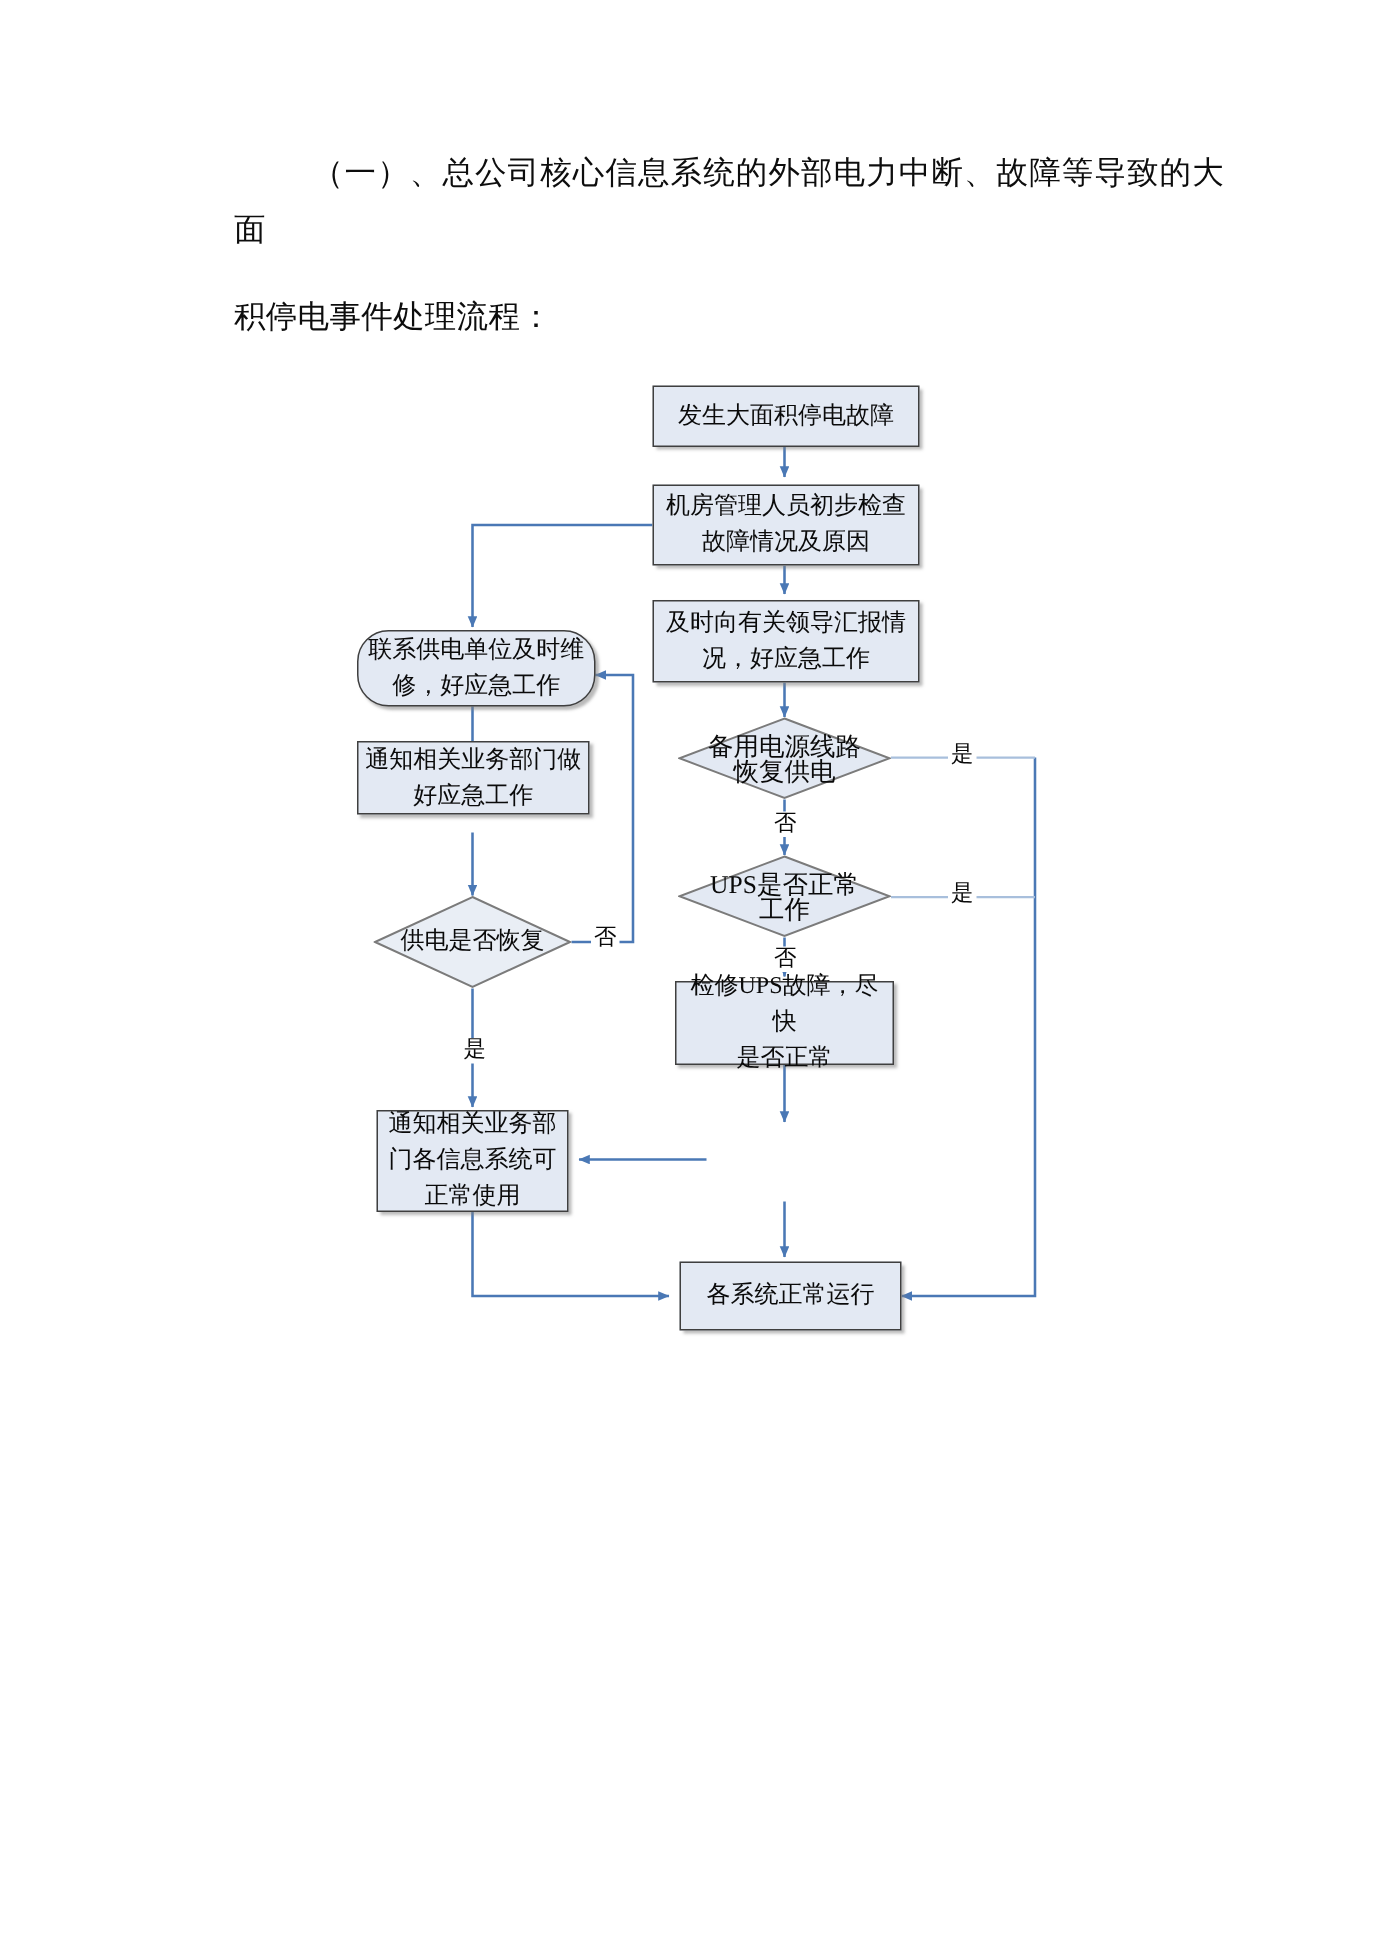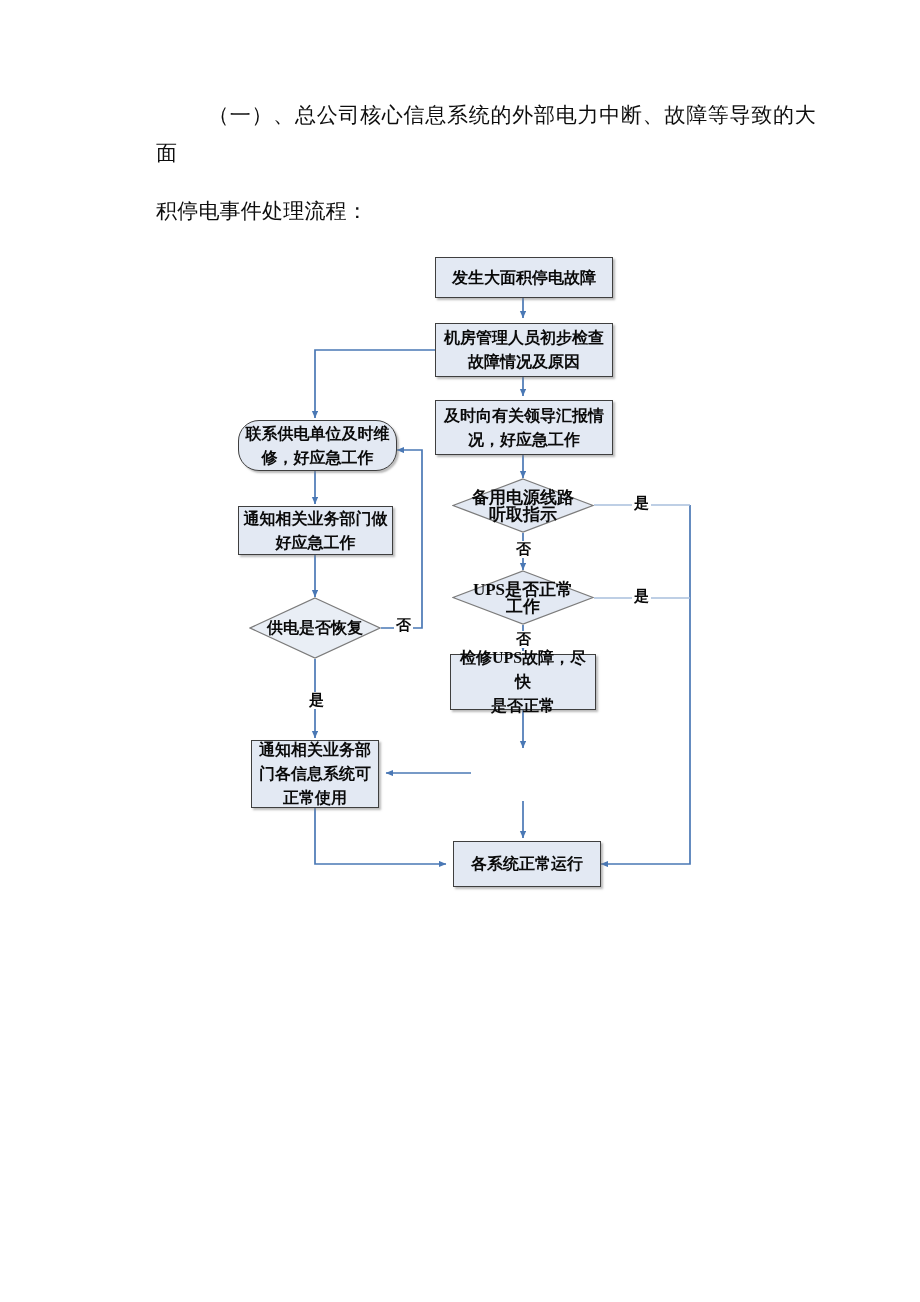--- a/index.html
+++ b/index.html
@@ -34,21 +34,20 @@
   .para-indent { text-indent: 52px; }
   .para-2 { margin-top: 20px; }
 
   
   #flowchart {
     position: absolute;
     left: 0;
     top: 0;
     width: 800px;
     height: 1302px;
-    font-weight: bold;
   }
   #flow-svg {
     position: absolute;
     left: 0;
     top: 0;
     width: 920px;
     height: 1302px;
   }
 
   .node {
@@ -182,21 +181,21 @@
     </span>
   </div>
 
   <div class="node box" style="left:238px; top:420px; width:159px; height:51px;border-radius:21px;">
     <span>
       <span>联系供电单位及时维</span><br>
       <span>修，好应急工作</span>
     </span>
   </div>
 
-  <div class="node box" style="left:238px; top:506px; width:155px; height:49px;">
+  <div class="node box" style="left:238px; top:494px; width:155px; height:49px;">
     <span>
       <span>通知相关业务部门做</span><br>
       <span>好应急工作</span>
     </span>
   </div>
 
   <div class="node box" style="left:450px; top:654px; width:146px; height:56px;">
     <span>
       <span>检修UPS故障，尽快</span><br>
       <span>是否正常</span>
@@ -216,21 +215,21 @@
     <span>各系统正常运行</span>
   </div>
 
   <div class="diamond-wrap" style="left:452px; top:478px; width:142px; height:55px;">
     <svg class="diamond-shape" viewBox="0 0 142 55" preserveAspectRatio="none">
       <polygon points="71,1 141,27.5 71,54 1,27.5" fill="#e3e9f3" stroke="#7b7b7b" stroke-width="1.3"></polygon>
     </svg>
     <div class="diamond-label">
       <span>
         <span>备用电源线路</span><br>
-        <span>听取指示</span>
+        <span>恢复供电</span>
       </span>
     </div>
   </div>
 
   <div class="diamond-wrap" style="left:452px; top:570px; width:142px; height:55px;">
     <svg class="diamond-shape" viewBox="0 0 142 55" preserveAspectRatio="none">
       <polygon points="71,1 141,27.5 71,54 1,27.5" fill="#e3e9f3" stroke="#7b7b7b" stroke-width="1.3"></polygon>
     </svg>
     <div class="diamond-label">
       <span>

